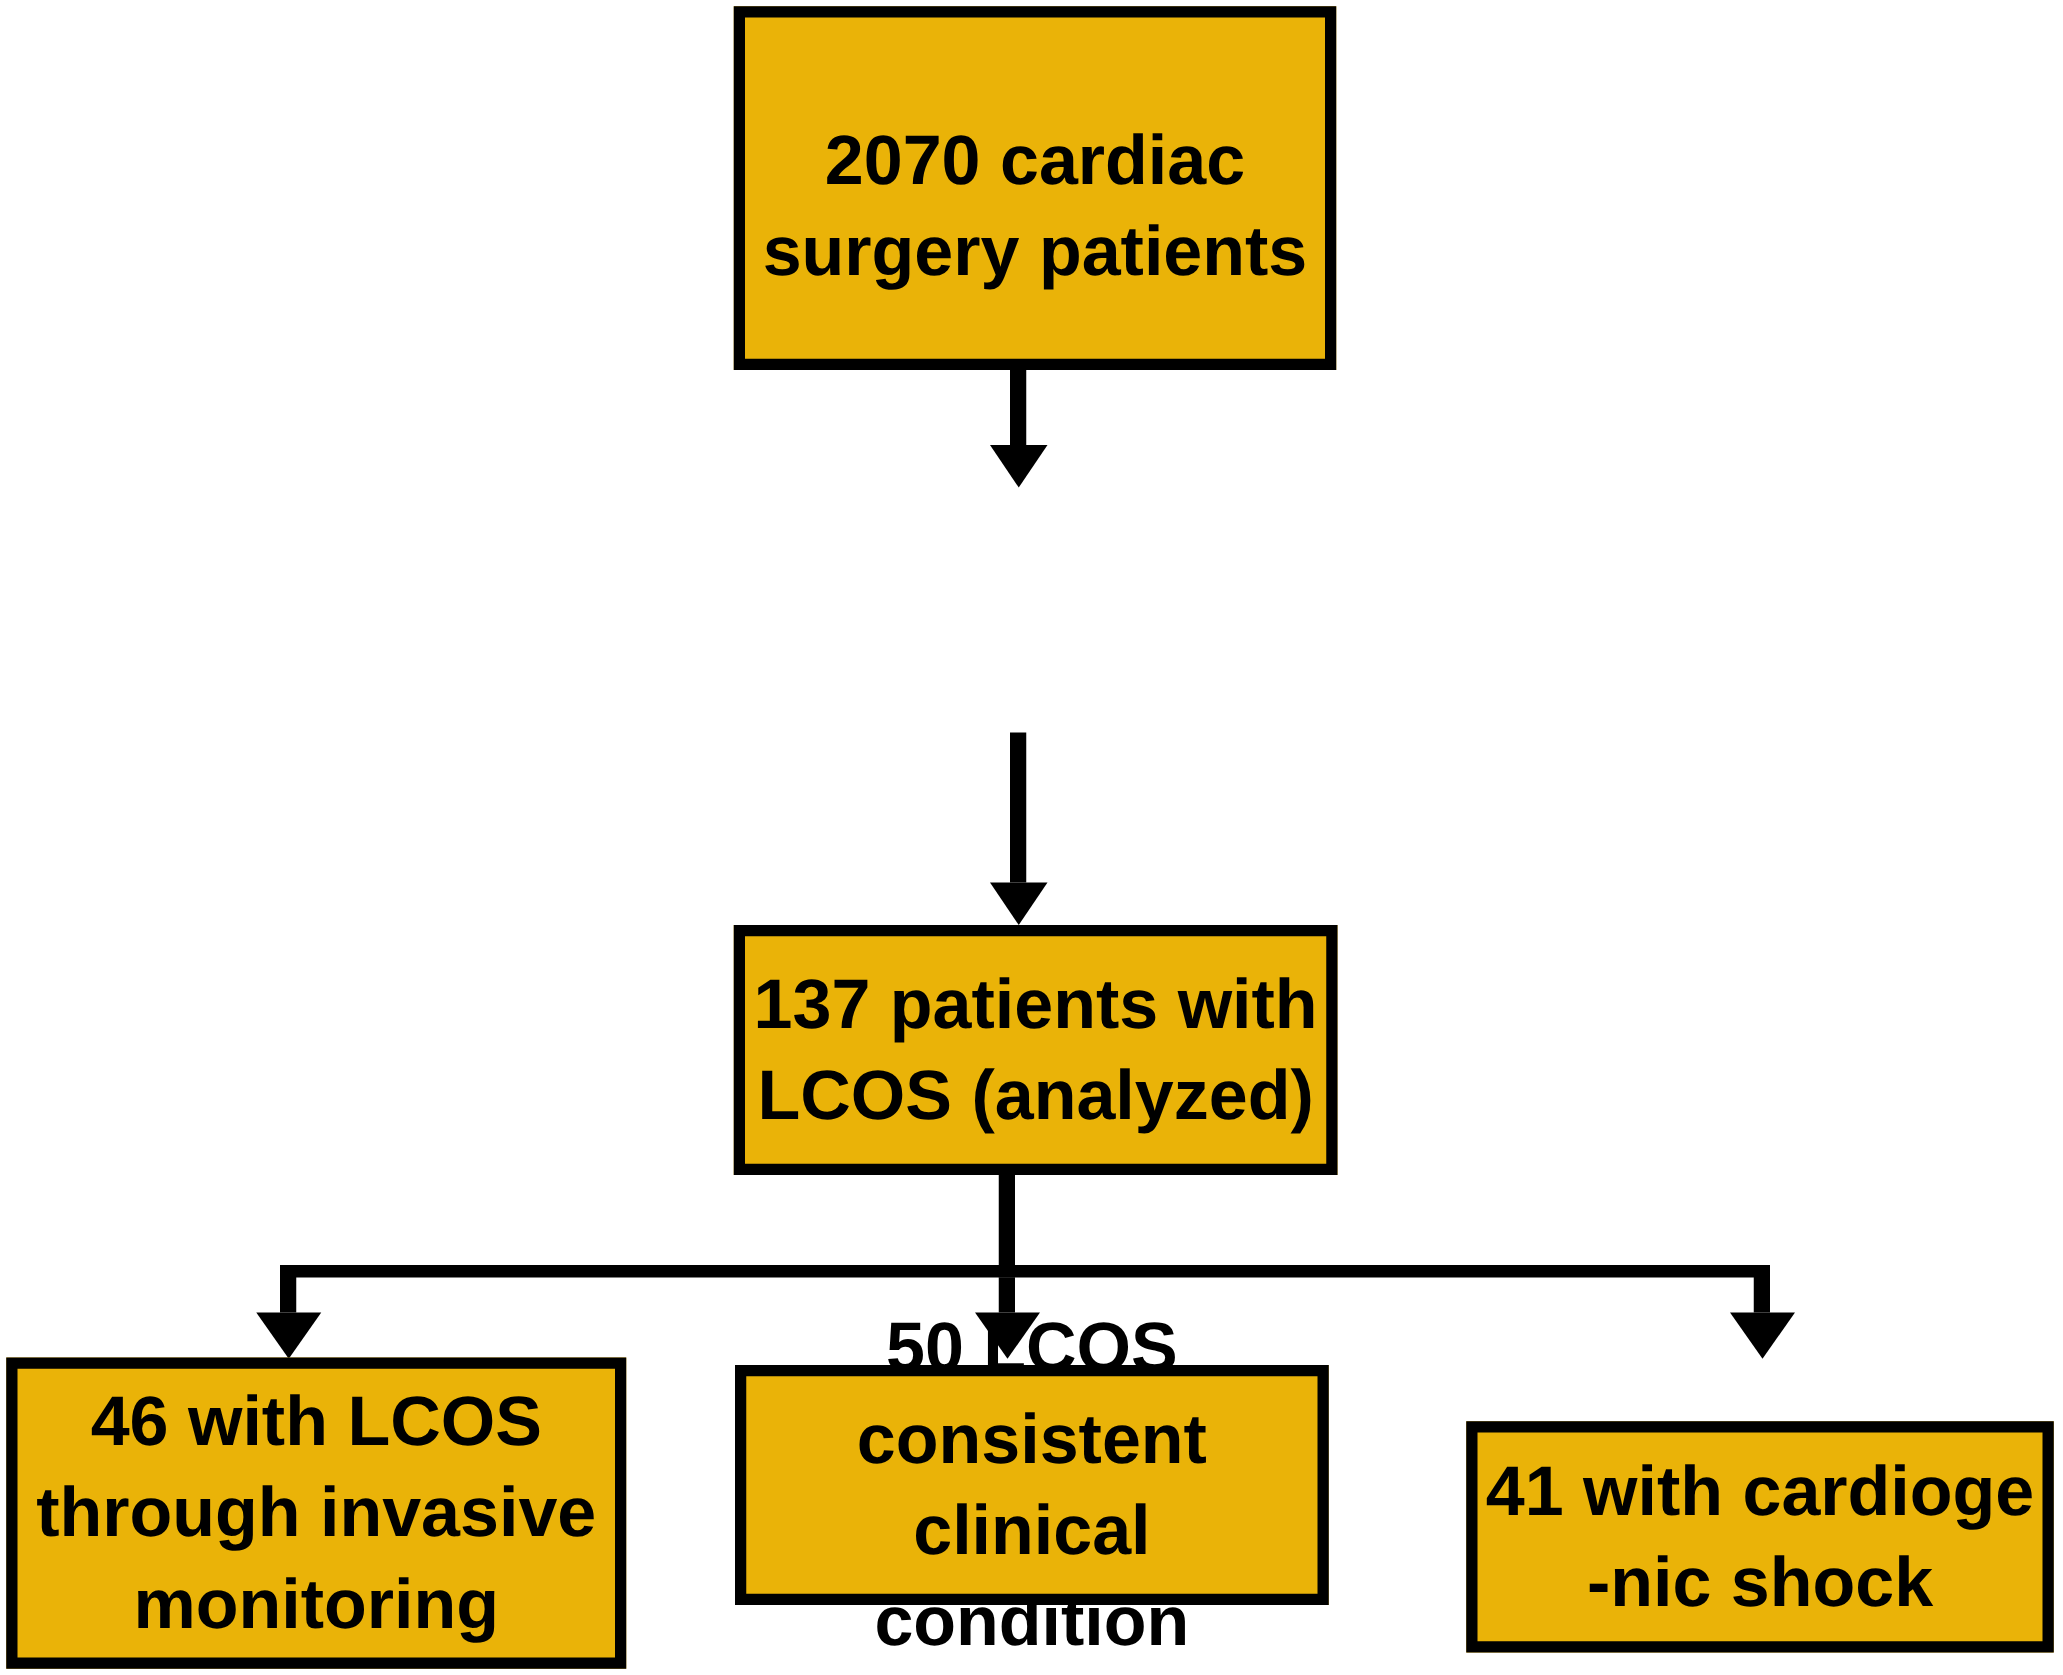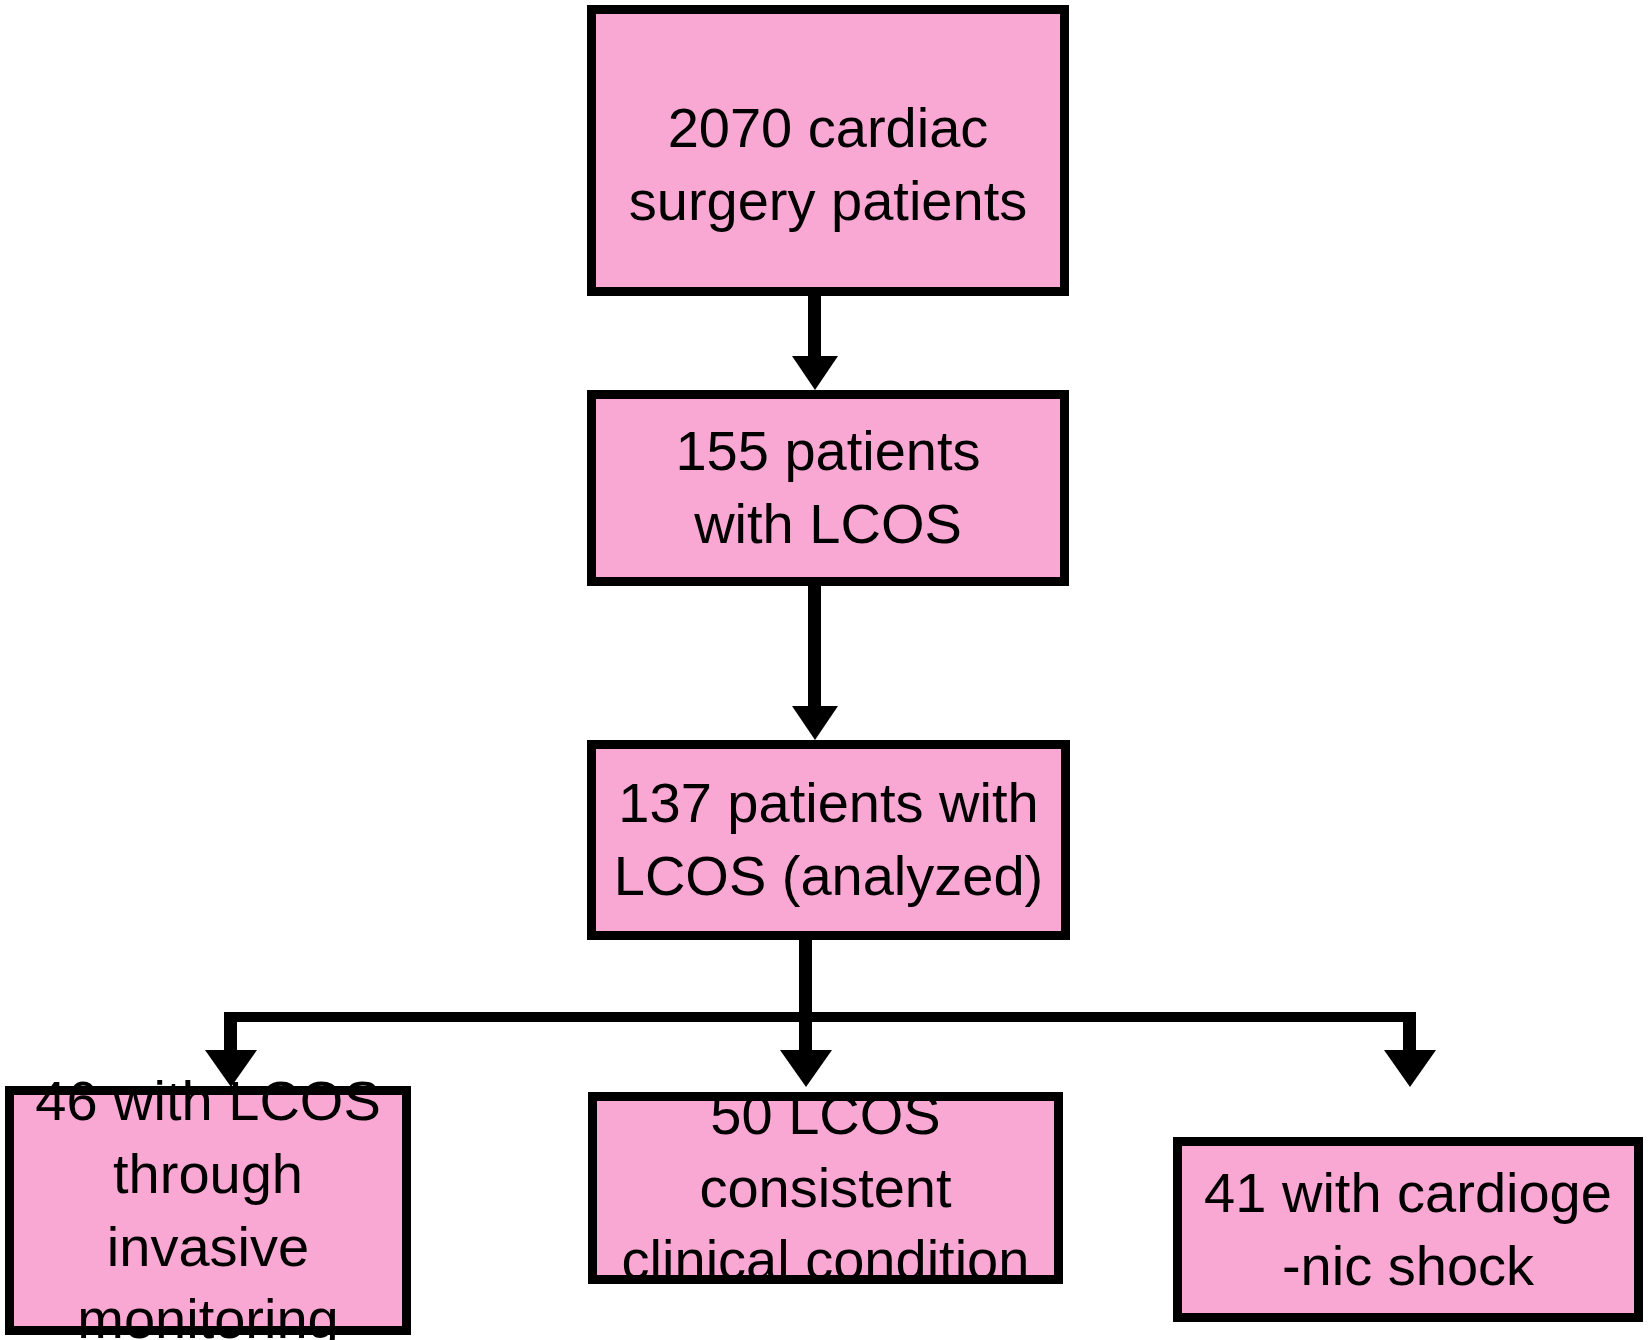--- a/index.html
+++ b/index.html
@@ -12,39 +12,40 @@
     width: 1650px;
     height: 1340px;
     background: #ffffff;
     overflow: hidden;
     font-family: "Liberation Sans", sans-serif;
   }
   .node {
     position: absolute;
     box-sizing: border-box;
     border: 9px solid #000000;
-    background: #f9a8d4;
+    background: #eab308;
     color: #000000;
     display: flex;
     align-items: center;
     justify-content: center;
     text-align: center;
     font-size: 56px;
     line-height: 1.3;
+    font-weight: bold;
   }
   .node .label {
     white-space: pre-line;
     display: block;
     width: 100%;
   }
   
   .n-total    { left: 587px;  top: 5px;    width: 482px; height: 291px; padding-top: 28px; }
   .n-lcos     { left: 587px;  top: 390px;  width: 482px; height: 196px; }
   .n-analyzed { left: 587px;  top: 740px;  width: 483px; height: 200px; }
-  .n-invasive { left: 5px;    top: 1086px; width: 406px; height: 249px; }
+  .n-invasive { left: 5px;    top: 1086px; width: 496px; height: 249px; }
   .n-clinical { left: 588px;  top: 1092px; width: 475px; height: 192px; }
   .n-shock    { left: 1173px; top: 1137px; width: 470px; height: 185px; }
 
   
   .shaft, .hline {
     position: absolute;
     background: #000000;
   }
   .head {
     position: absolute;
@@ -99,24 +100,20 @@
   <div class="head dc-head"></div>
 
   <div class="shaft dr-shaft"></div>
   <div class="head dr-head"></div>
 
   <div class="node n-total">
     <span class="label">2070 cardiac
 surgery patients</span>
   </div>
 
-  <div class="node n-lcos">
-    <span class="label">155 patients
-with LCOS</span>
-  </div>
 
   <div class="node n-analyzed">
     <span class="label">137 patients with
 LCOS (analyzed)</span>
   </div>
 
   <div class="node n-invasive">
     <span class="label">46 with LCOS
 through invasive
 monitoring</span>

